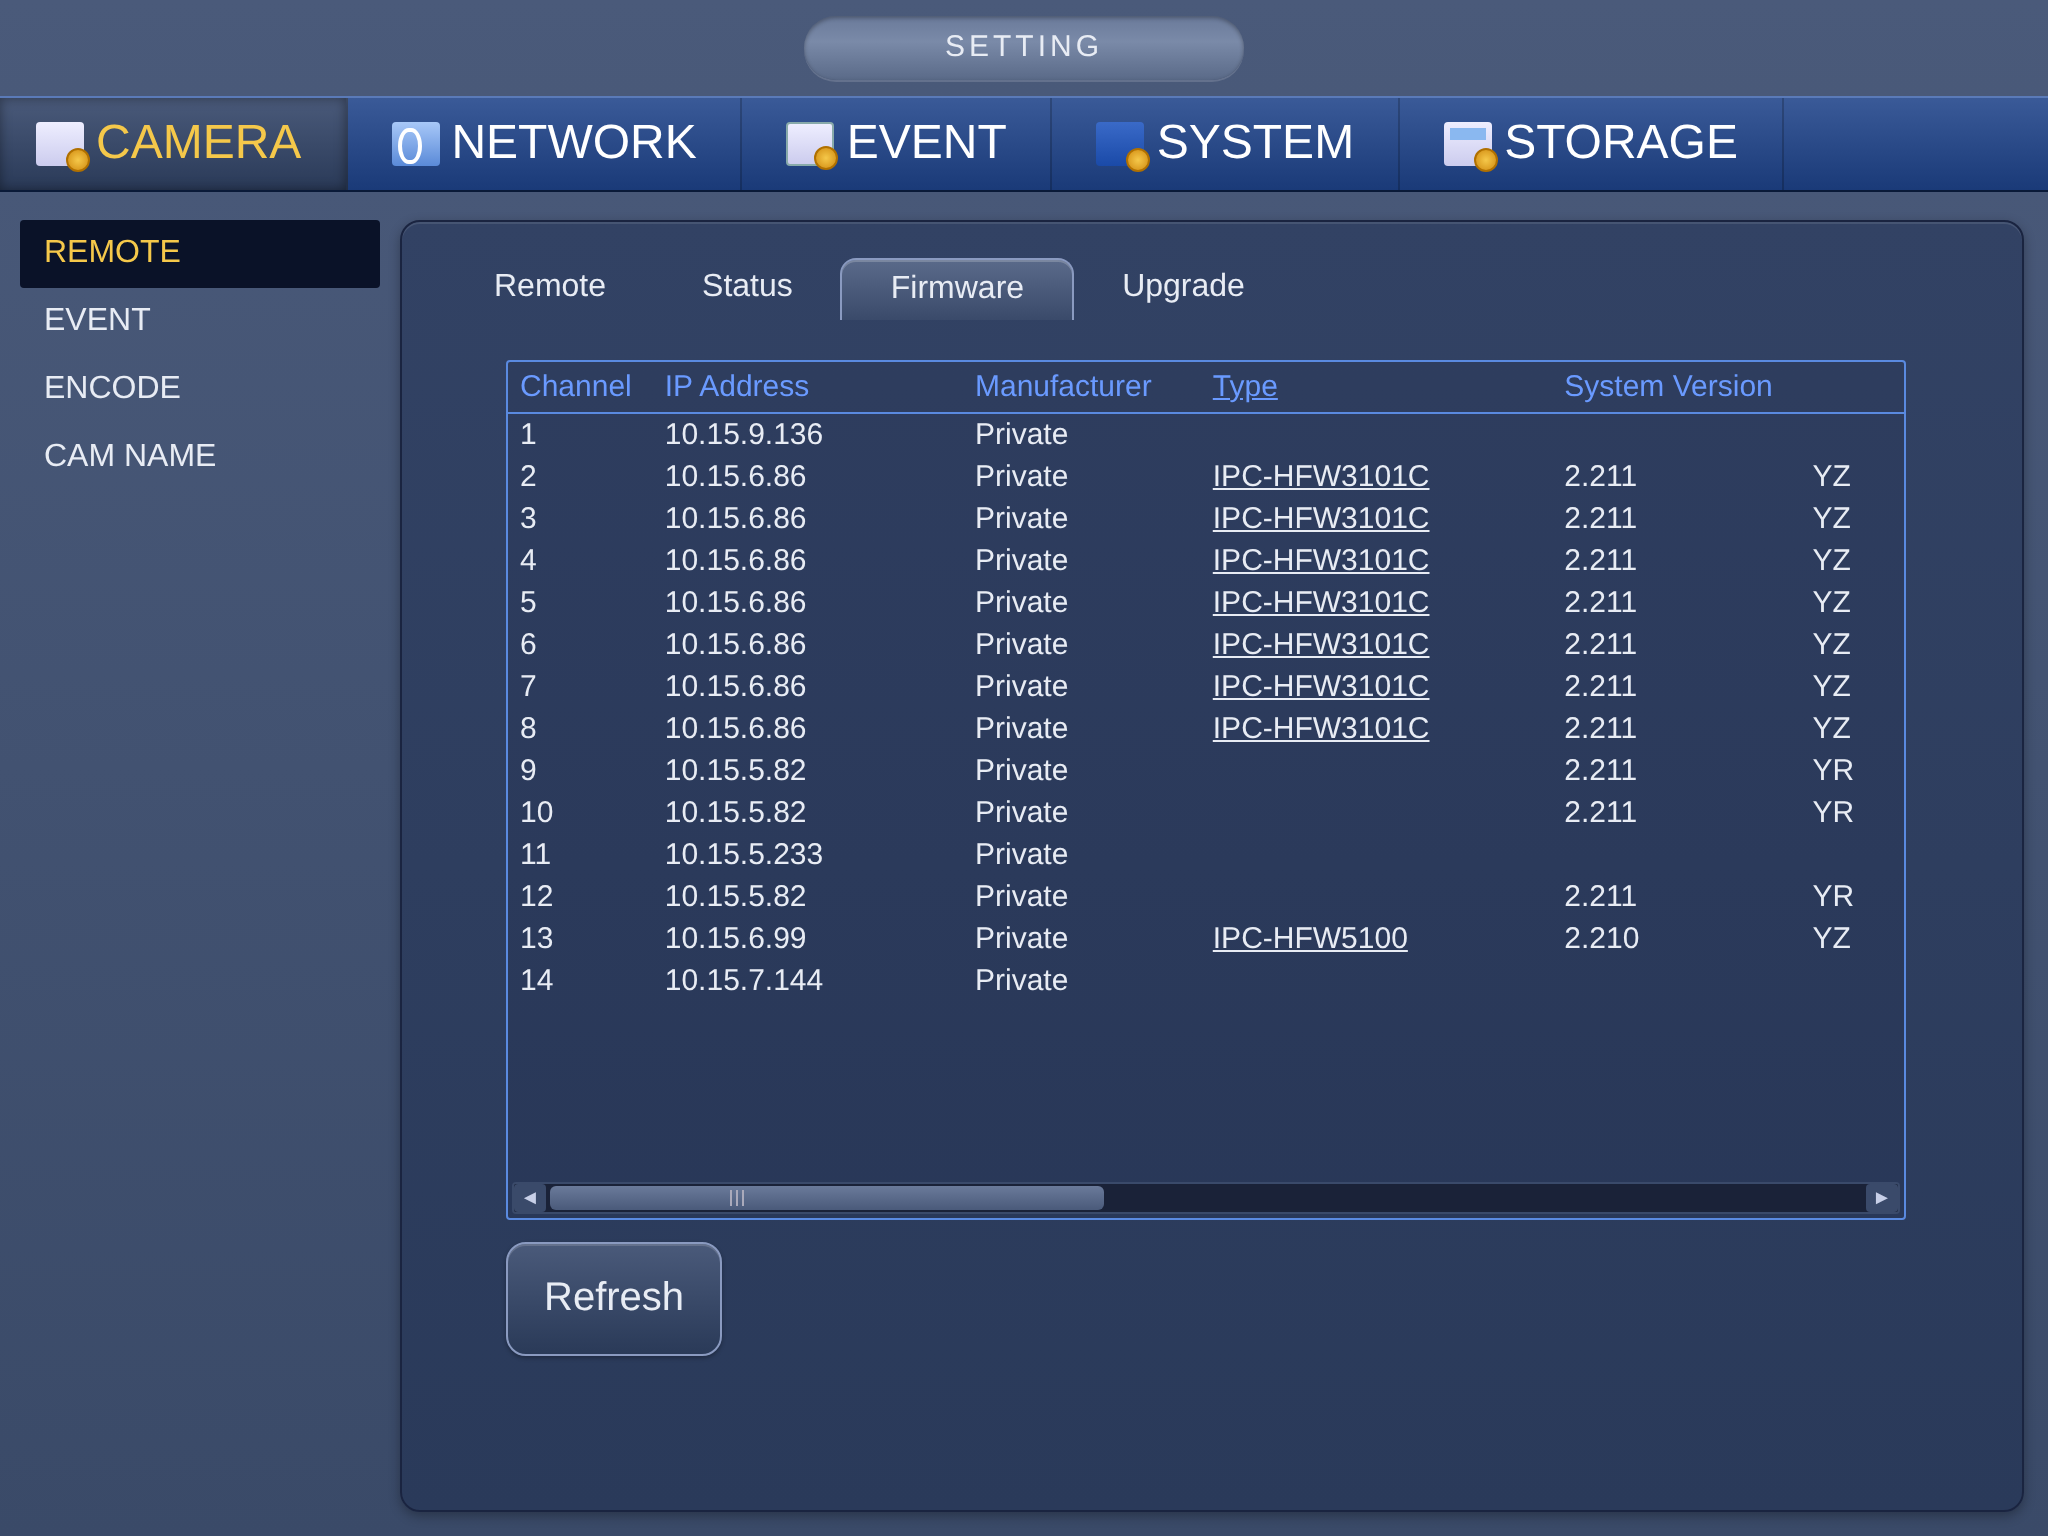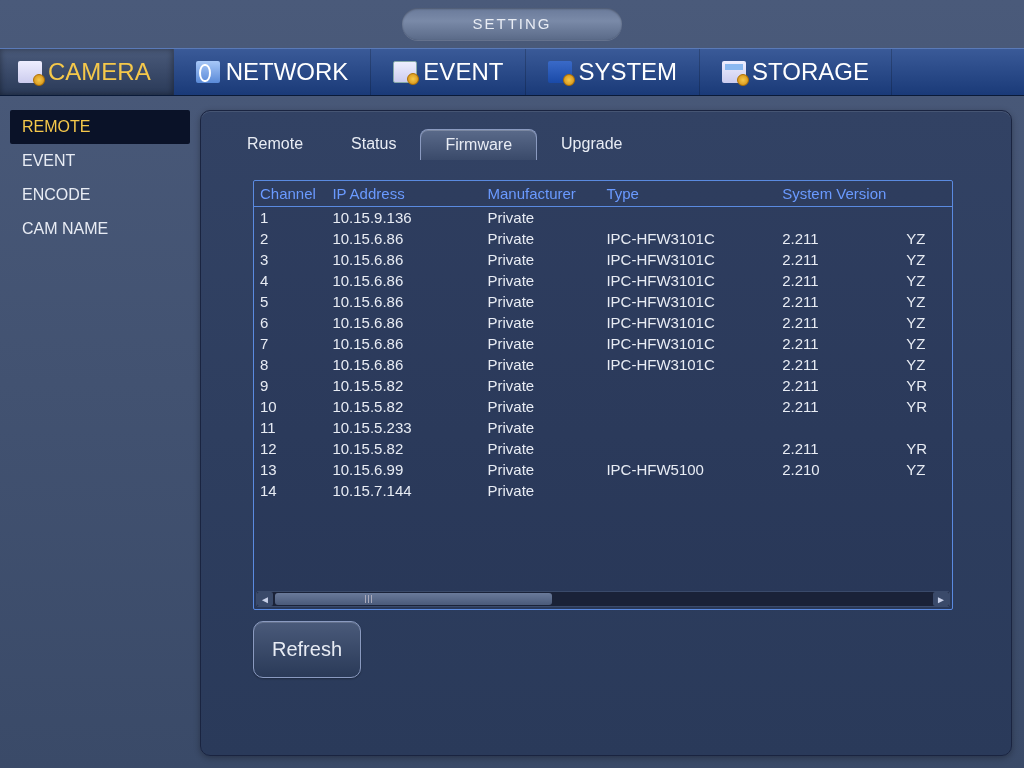--- a/index.html
+++ b/index.html
@@ -97,21 +97,21 @@
     text-align: left; font-weight: normal; color: #6a9aff;
     padding: 4px 6px; border-bottom: 1px solid #5a8ae0;
     white-space: nowrap;
   }
   tbody td {
     padding: 2px 6px; color: #e8ecf4; white-space: nowrap;
   }
   .col-ch { width: 70px; margin-left: 36px; }
   .col-ip { width: 150px; }
   .col-mf { width: 115px; }
-  .col-ty { width: 170px; }
+  .col-ty { width: 170px; text-decoration: underline; }
   .col-sv { width: 120px; }
   .col-xx { width: 50px; text-align: left; padding-right: 4px;}
 
   
   .hscroll {
     position: absolute; left: 2px; right: 2px; bottom: 2px; height: 16px;
     background: #1a2238; border: 1px solid #3a4a6a; border-radius: 2px;
     display: flex; align-items: center;
   }
   .hscroll .btn {

